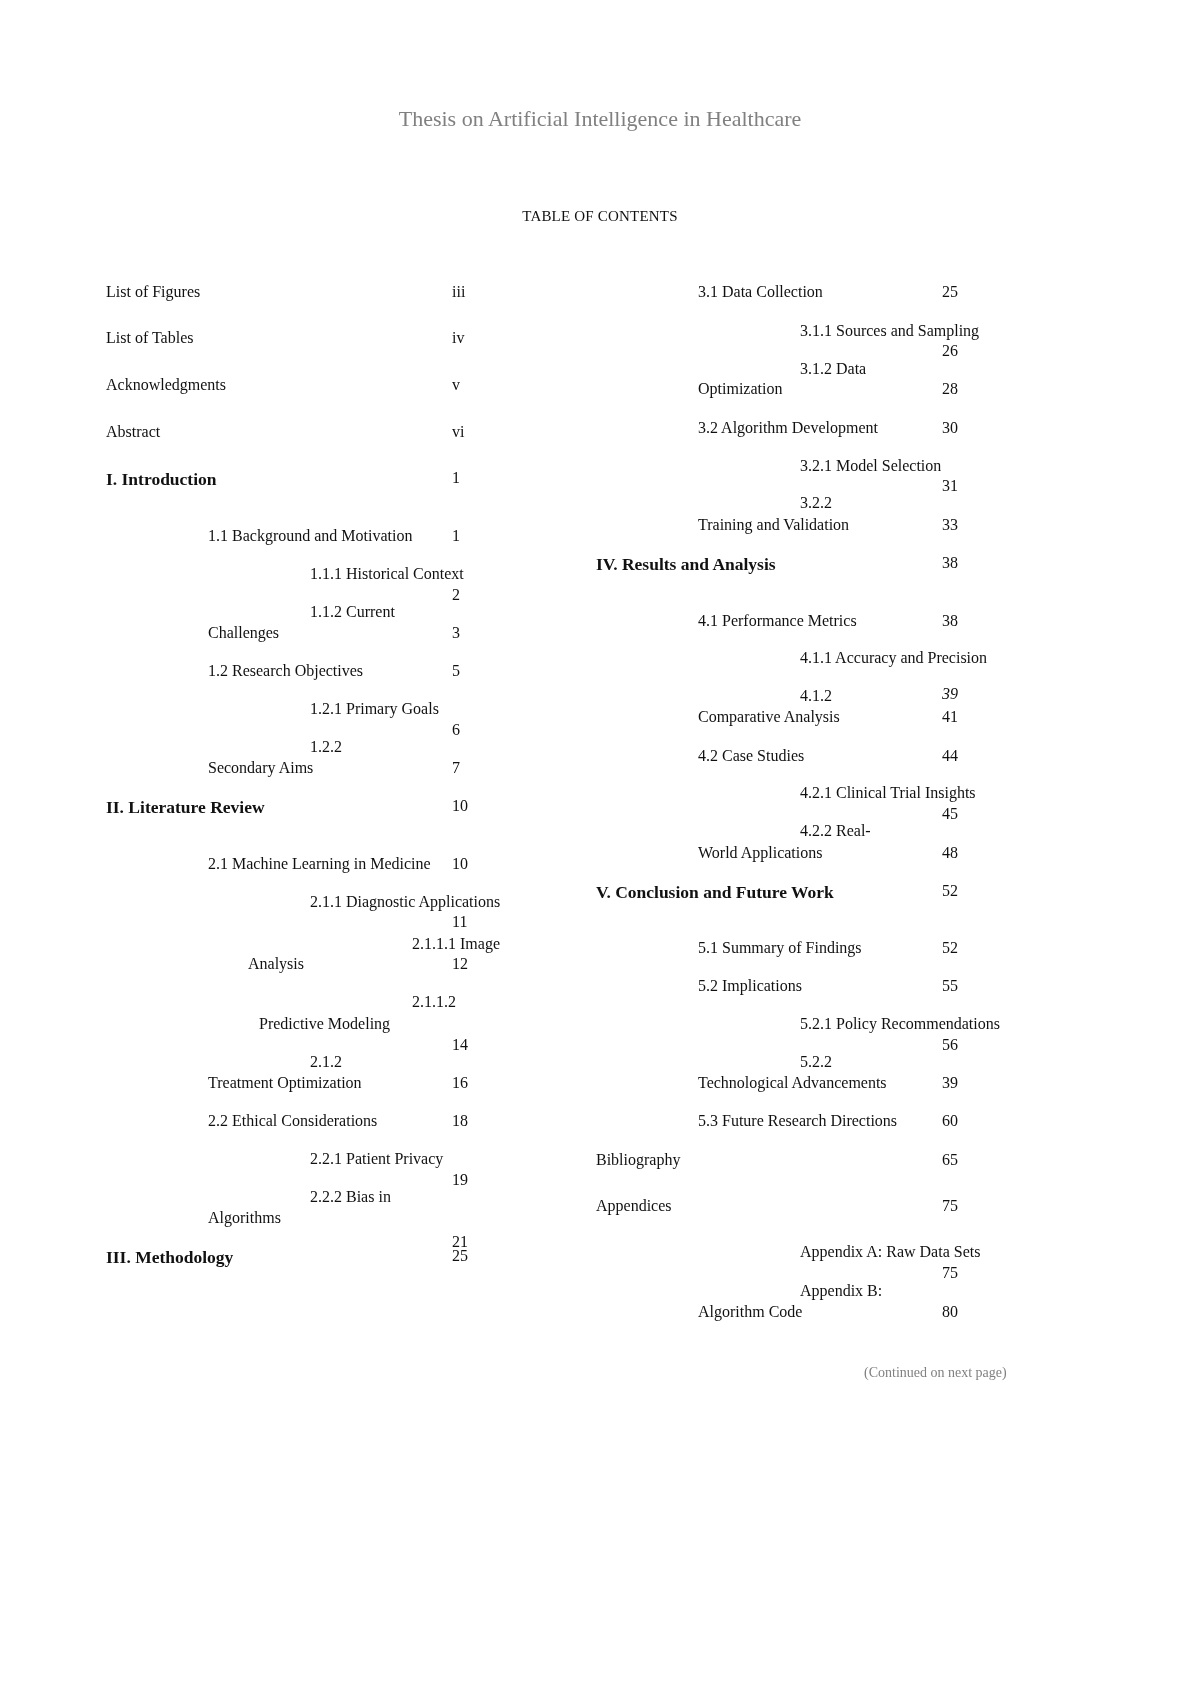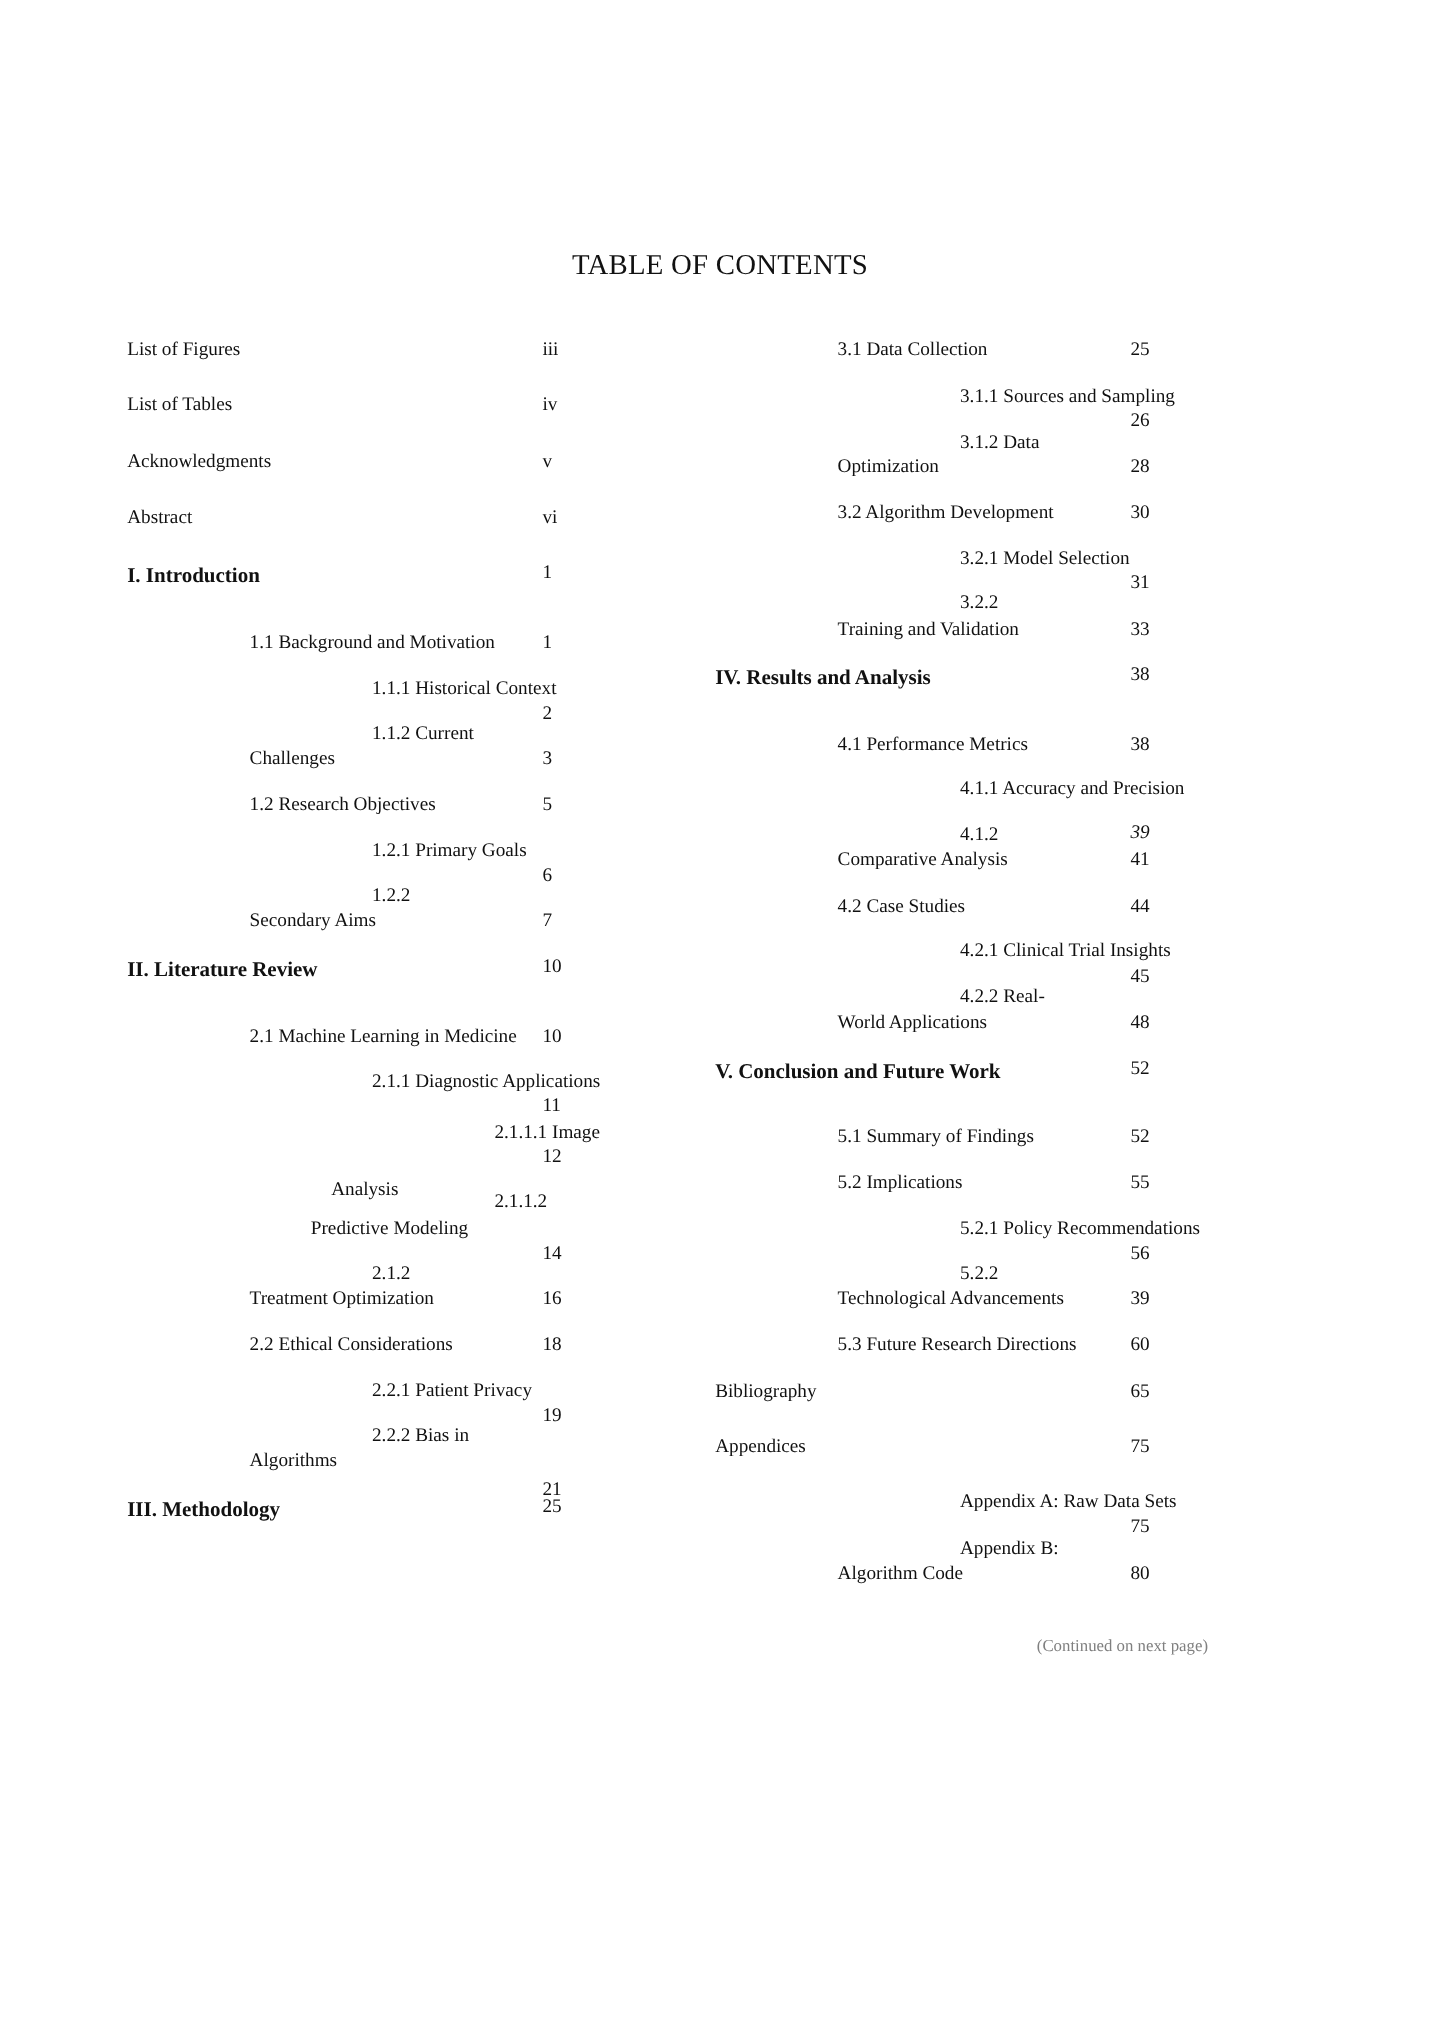--- a/index.html
+++ b/index.html
@@ -2,31 +2,32 @@
 <html><head>
 <meta charset="utf-8">
 <style>
   html, body { margin: 0; padding: 0; background: #ffffff; }
   body { width: 1200px; height: 1697px; position: relative; overflow: hidden;
          font-family: "Liberation Serif", "DejaVu Serif", serif; color: #111; }
   .page { position: absolute; left: 0; top: 0; width: 1200px; height: 1697px; background: #fff; }
   .doc-title { position: absolute; left: 0; width: 1200px; top: 106px; text-align: center;
                font-size: 22px; color: #808080; }
   .toc-heading { position: absolute; left: 0; width: 1200px; top: 208px; text-align: center;
-                 font-size: 24px; color: #111; letter-spacing: 0.2px; }
+                 font-size: 15px; color: #111; letter-spacing: 0.2px; }
   .t { position: absolute; font-size: 16px; line-height: 20px; white-space: nowrap; color: #111; }
   .t.b { font-weight: bold; font-size: 17.5px; }
   .n { position: absolute; font-size: 16px; line-height: 20px; white-space: nowrap; color: #111;
        width: 60px; }
   .continued { position: absolute; font-size: 14px; color: #808080; white-space: nowrap; }
 </style>
 </head>
 <body>
 
 <div class="page">
+  <div class="doc-title">Thesis on Artificial Intelligence in Healthcare</div>
   <div class="toc-heading">TABLE OF CONTENTS</div>
 
   <div id="toc-left">
       <div>
         <div class="t" style="left: 106px; top: 282px;">List of Figures</div>
         <div class="n" style="left: 452px; top: 282px;">iii</div>
       </div>
       <div>
         <div class="t" style="left: 106px; top: 328px;">List of Tables</div>
         <div class="n" style="left: 452px; top: 328px;">iv</div>
@@ -76,21 +77,21 @@
       <div>
         <div class="t" style="left: 208px; top: 854px;">2.1 Machine Learning in Medicine</div>
         <div class="n" style="left: 452px; top: 854px;">10</div>
       </div>
       <div>
         <div class="t" style="left: 310px; top: 892px;">2.1.1 Diagnostic Applications</div>
         <div class="n" style="left: 452px; top: 912px;">11</div>
       </div>
       <div>
         <div class="t" style="left: 412px; top: 934px;">2.1.1.1 Image</div>
-        <div class="t" style="left: 276px; top: 954px; margin-top: 28px;">Analysis</div>
+        <div class="t" style="left: 248px; top: 954px;">Analysis</div>
         <div class="n" style="left: 452px; top: 954px;">12</div>
       </div>
       <div>
         <div class="t" style="left: 412px; top: 992px;">2.1.1.2</div>
         <div class="t" style="left: 259px; top: 1014px;">Predictive Modeling</div>
         <div class="n" style="left: 452px; top: 1035px;">14</div>
       </div>
       <div>
         <div class="t" style="left: 310px; top: 1052px;">2.1.2</div>
         <div class="t" style="left: 208px; top: 1073px;">Treatment Optimization</div>

